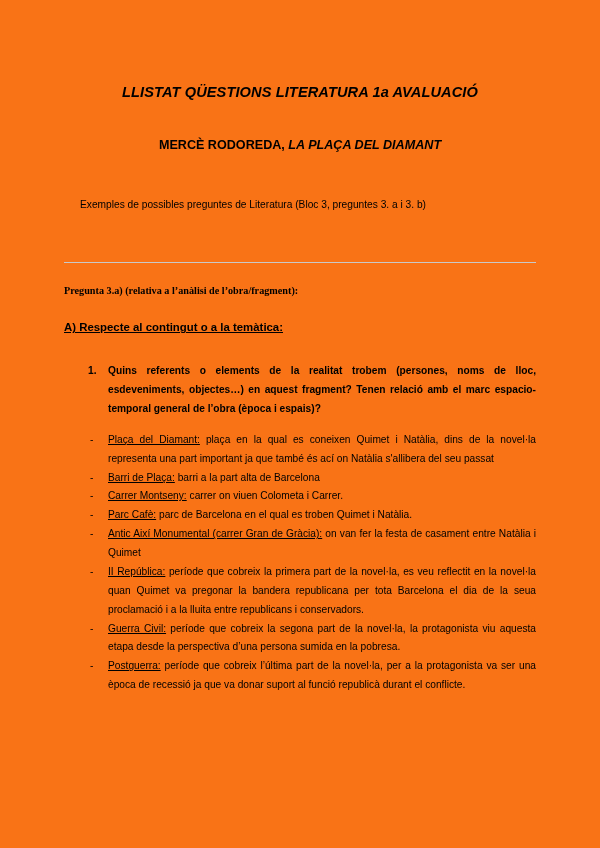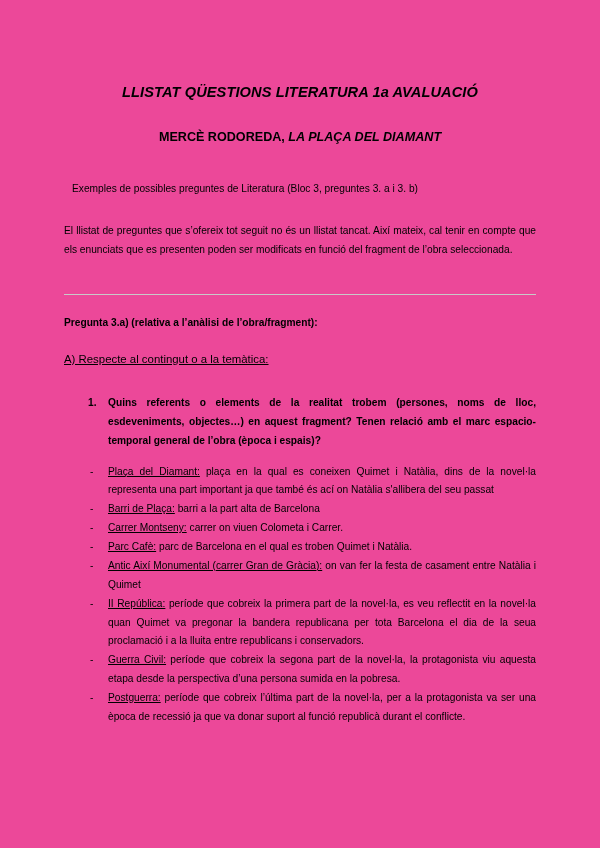--- a/index.html
+++ b/index.html
@@ -11,48 +11,48 @@
     width: 600px;
     height: 848px;
     font-family: "Liberation Sans", sans-serif;
     color: #000000;
     overflow: hidden;
   }
   .page {
     position: relative;
     width: 600px;
     height: 848px;
-    background: #ec4899;
+    background: #f97316;
     box-sizing: border-box;
     padding: 0 64px;
   }
   .doc-title {
     text-align: center;
     font-weight: bold;
     font-style: italic;
     font-size: 14.6px;
     letter-spacing: 0.1px;
     margin: 0;
     padding-top: 84px;
     line-height: 1.2;
   }
   .doc-subtitle {
     text-align: center;
     font-weight: bold;
     font-size: 12.6px;
-    margin: 0;
+    margin: 8px;
     padding-top: 28px;
     line-height: 1.2;
   }
   .doc-subtitle .work {
     font-style: italic;
   }
   .intro-line {
     font-size: 10.2px;
-    margin: 8px;
+    margin: 16px;
     padding-top: 28px;
     line-height: 1.5;
   }
   .intro-para {
     font-size: 10.2px;
     margin: 0;
     padding-top: 18px;
     line-height: 1.85;
     text-align: justify;
   }
@@ -62,24 +62,25 @@
     margin: 0;
     position: relative;
     top: 34px;
   }
   .section-label {
     font-size: 10.2px;
     font-weight: bold;
     margin: 0;
     padding-top: 55px;
     line-height: 1.4;
+    font-family: Liberation Serif, serif;
   }
   .section-head {
     font-size: 11.4px;
-    font-weight: normal;
+    font-weight: bold;
     text-decoration: underline;
     margin: 0;
     padding-top: 22px;
     line-height: 1.4;
   }
   ol.q-list {
     list-style: none;
     margin: 0;
     padding: 0;
     padding-top: 26px;
@@ -126,21 +127,20 @@
 <body>
 
 <div class="page">
 
   <h1 class="doc-title">LLISTAT QÜESTIONS LITERATURA 1a AVALUACIÓ</h1>
 
   <h2 class="doc-subtitle"><span>MERCÈ RODOREDA,</span> <span class="work">LA PLAÇA DEL DIAMANT</span></h2>
 
   <p class="intro-line">Exemples de possibles preguntes de Literatura (Bloc 3, preguntes 3. a i 3. b)</p>
 
-  <p class="intro-para">El llistat de preguntes que s’ofereix tot seguit no és un llistat tancat. Així mateix, cal tenir en compte que els enunciats que es presenten poden ser modificats en funció del fragment de l’obra seleccionada.</p>
 
   <hr class="rule">
 
   <p class="section-label">Pregunta 3.a) (relativa a l’anàlisi de l’obra/fragment):</p>
 
   <p class="section-head">A) Respecte al contingut o a la temàtica:</p>
 
   <ol class="q-list">
     <li>
       <span class="num">1.</span><span>Quins referents o elements de la realitat trobem (persones, noms de lloc, esdeveniments, objectes…) en aquest fragment? Tenen relació amb el marc espacio-temporal general de l’obra (època i espais)?</span>

